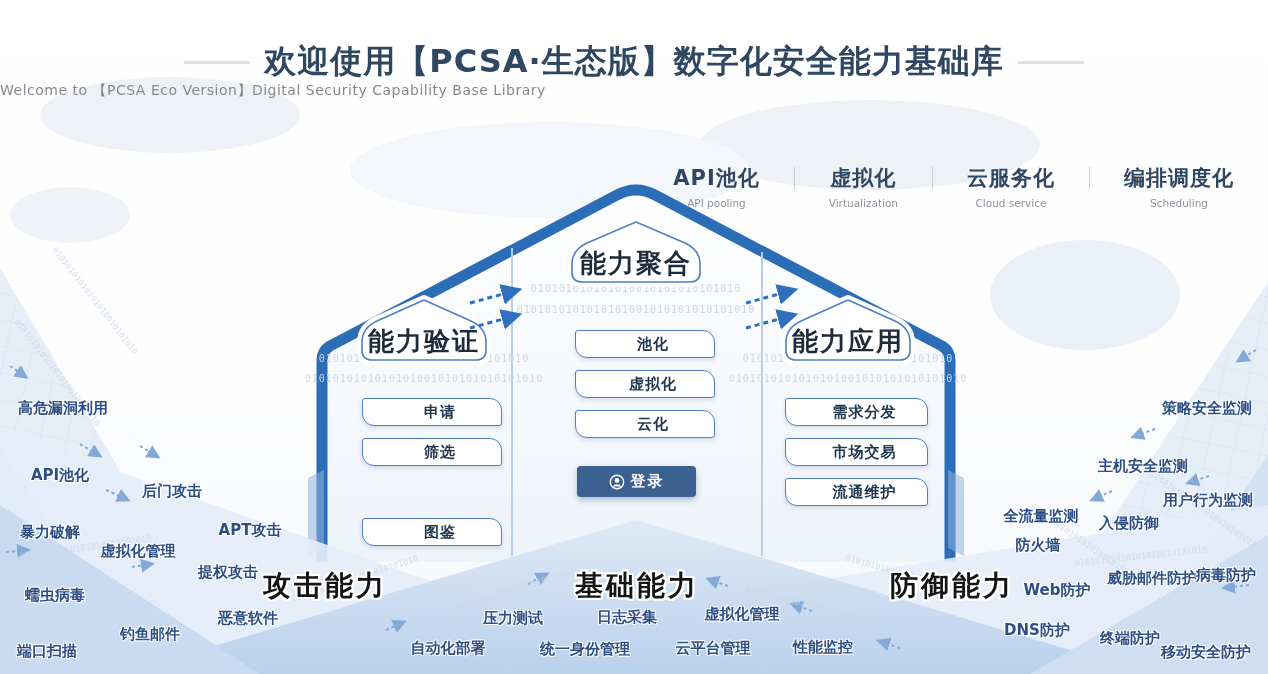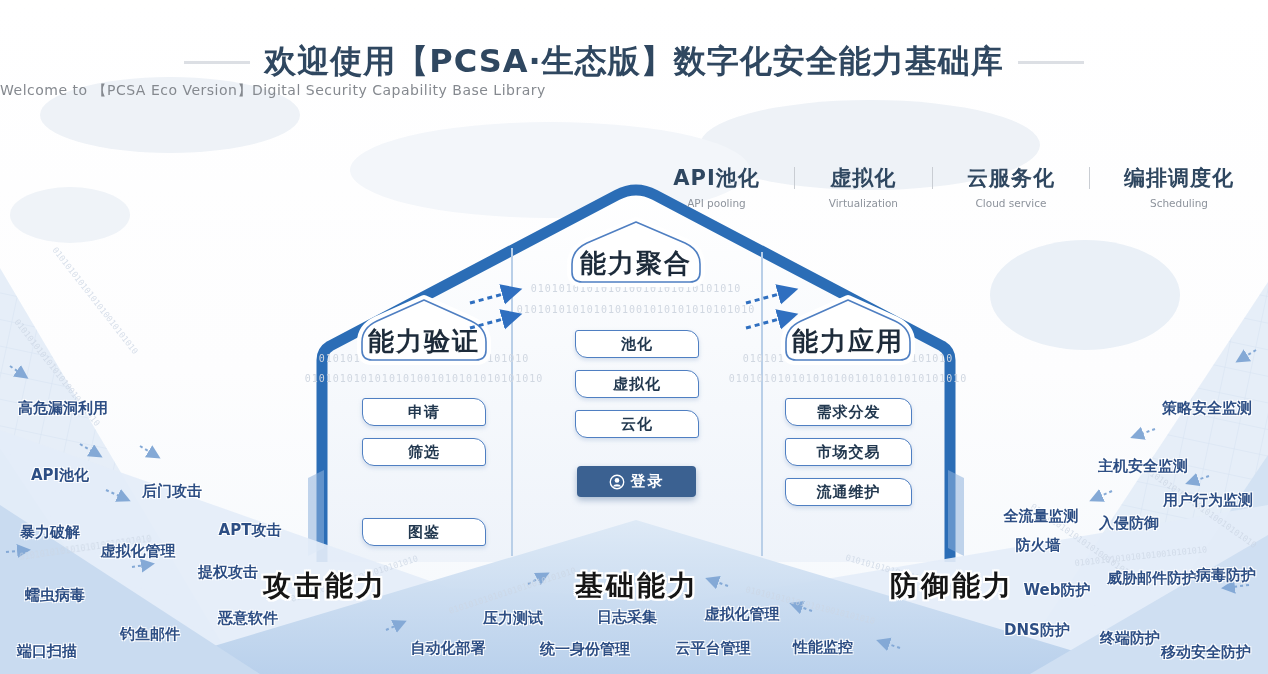--- a/index.html
+++ b/index.html
@@ -16,21 +16,21 @@
   .subtitle{position:absolute;left:0;top:82px;width:1268px;text-align:left;font-size:14px;color:#85898f;letter-spacing:.5px;}
   .features{position:absolute;left:0;top:116px;width:1268px;display:flex;justify-content:flex-end;align-items:flex-start;gap:0;margin-top:48px;}
   .feat{text-align:center;padding:0 34px;}
   .feat-zh{font-size:21px;font-weight:900;color:#2f4760;letter-spacing:1px;}
   .feat-en{font-size:10.5px;color:#8d939c;margin-top:5px;}
   .fdiv{width:1px;height:22px;background:#c9cdd3;margin-top:3px;}
   
   .colhead{position:absolute;transform:translate(-50%,-50%);font-size:26px;font-weight:900;color:#1d2b3a;letter-spacing:2px;white-space:nowrap;}
   .vbox{position:absolute;width:122px;height:26px;border:1.5px solid #4f7fc2;border-radius:3px 12px 3px 12px;
         background:#fff;color:#22384f;font-weight:800;font-size:15px;letter-spacing:1px;
-        display:flex;align-items:center;justify-content:center;box-shadow:0 2px 4px rgba(110,145,190,.28);cursor:pointer;}
+        display:flex;align-items:center;justify-content:center;box-shadow:0 2px 4px rgba(110,145,190,.28);cursor:pointer;padding-left:16px;}
   .login{position:absolute;left:577px;top:466px;width:119px;height:31px;background:#3b6191;border-radius:4px;
          display:flex;align-items:center;justify-content:center;gap:6px;color:#fff;font-size:15px;font-weight:700;
          letter-spacing:2px;box-shadow:0 3px 6px rgba(60,97,145,.4);cursor:pointer;}
   .login svg{display:block;}
   
   .big{position:absolute;transform:translate(-50%,-50%);font-size:28px;font-weight:900;color:#151515;letter-spacing:3px;white-space:nowrap;
        text-shadow:-2px -2px 0 #fff,2px -2px 0 #fff,-2px 2px 0 #fff,2px 2px 0 #fff,0 -2px 0 #fff,0 2px 0 #fff,-2px 0 0 #fff,2px 0 0 #fff;}
   
   .sc{position:absolute;transform:translate(-50%,-50%);font-size:15px;font-weight:800;color:#2d4e84;white-space:nowrap;
       text-shadow:-1px -1px 0 rgba(255,255,255,.9),1px -1px 0 rgba(255,255,255,.9),-1px 1px 0 rgba(255,255,255,.9),1px 1px 0 rgba(255,255,255,.9);}

